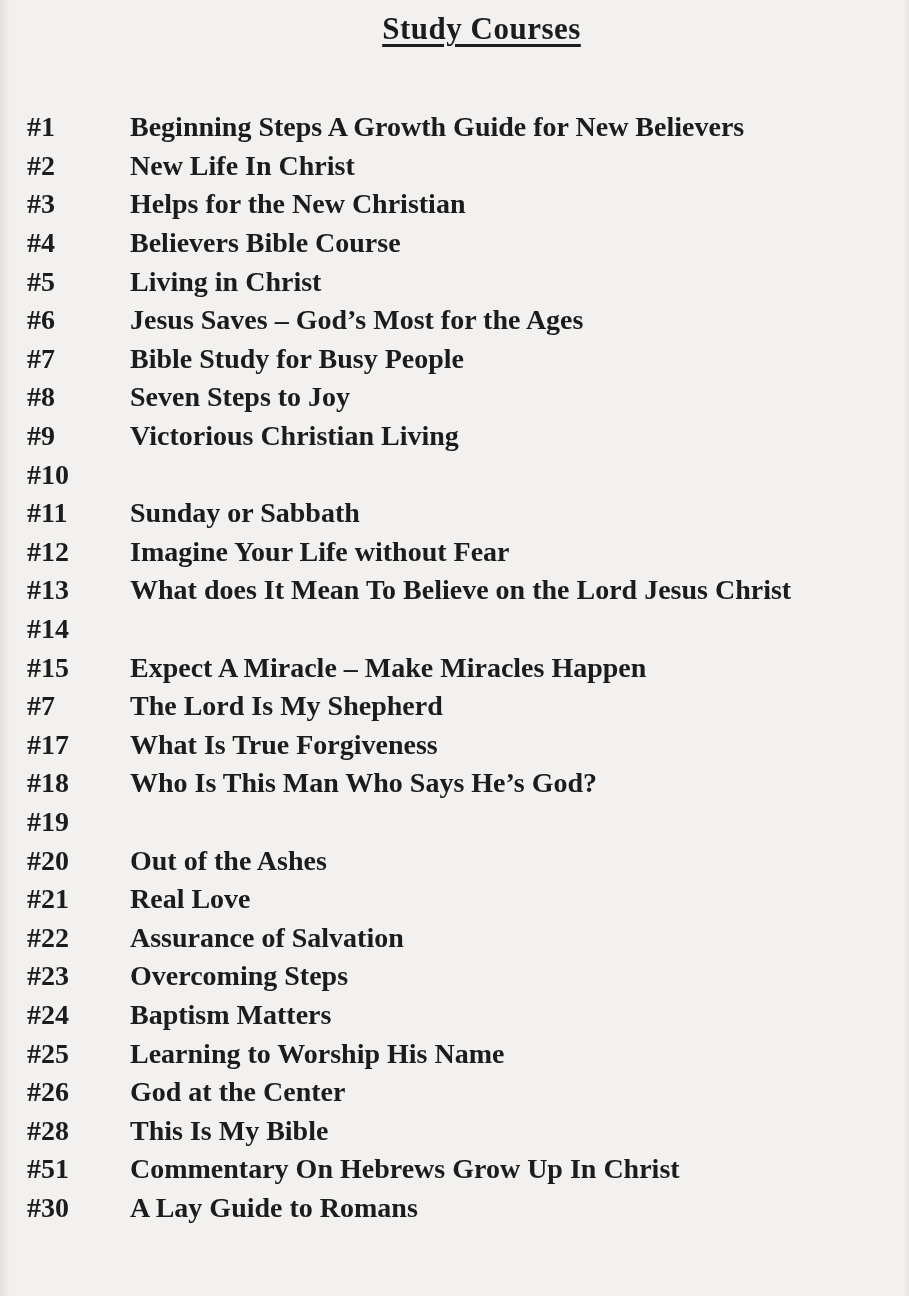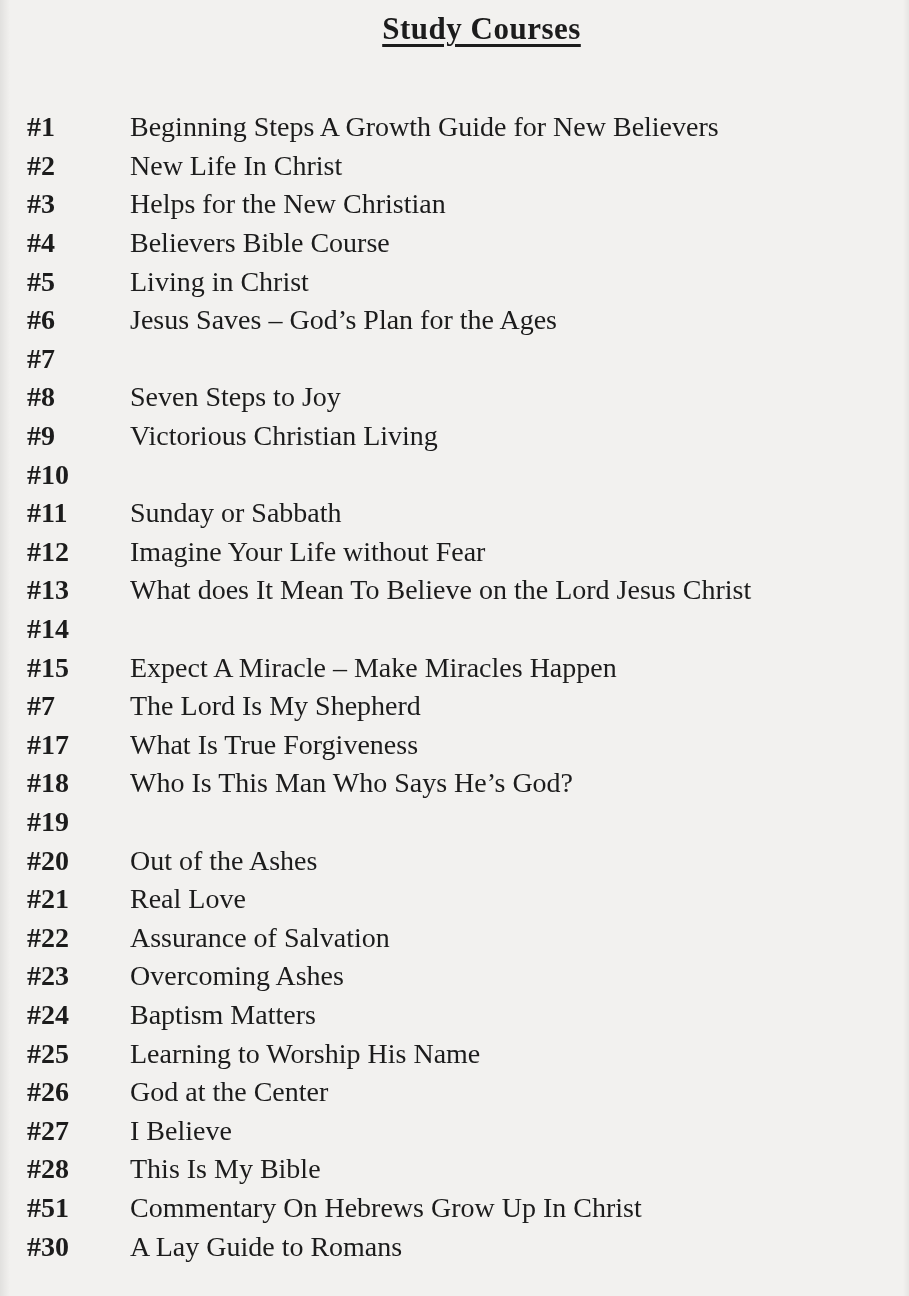--- a/index.html
+++ b/index.html
@@ -47,21 +47,21 @@
   }
   .course-number {
     flex: 0 0 103px;
     font-size: 28px;
     font-weight: bold;
     white-space: nowrap;
   }
   .course-title {
     flex: 1 1 auto;
     font-size: 28px;
-    font-weight: normal;
+    font-weight: bold;
     white-space: nowrap;
   }
 </style>
 </head>
 <body>
 
 <div class="page">
   <h1 class="page-title">Study Courses</h1>
 
   <div class="course-list" id="course-list">
@@ -85,25 +85,26 @@
     <span class="course-title">Believers Bible Course</span>
   </div>
 
   <div class="course-row">
     <span class="course-number">#5</span>
     <span class="course-title">Living in Christ</span>
   </div>
 
   <div class="course-row">
     <span class="course-number">#6</span>
-    <span class="course-title">Jesus Saves – God’s Plan for the Ages</span>
+    <span class="course-title">Jesus Saves – God’s Most for the Ages</span>
   </div>
 
   <div class="course-row">
     <span class="course-number">#7</span>
+    <span class="course-title">Bible Study for Busy People</span>
   </div>
 
   <div class="course-row">
     <span class="course-number">#8</span>
     <span class="course-title">Seven Steps to Joy</span>
   </div>
 
   <div class="course-row">
     <span class="course-number">#9</span>
     <span class="course-title">Victorious Christian Living</span>
@@ -166,42 +167,38 @@
     <span class="course-title">Real Love</span>
   </div>
 
   <div class="course-row">
     <span class="course-number">#22</span>
     <span class="course-title">Assurance of Salvation</span>
   </div>
 
   <div class="course-row">
     <span class="course-number">#23</span>
-    <span class="course-title">Overcoming Ashes</span>
+    <span class="course-title">Overcoming Steps</span>
   </div>
 
   <div class="course-row">
     <span class="course-number">#24</span>
     <span class="course-title">Baptism Matters</span>
   </div>
 
   <div class="course-row">
     <span class="course-number">#25</span>
     <span class="course-title">Learning to Worship His Name</span>
   </div>
 
   <div class="course-row">
     <span class="course-number">#26</span>
     <span class="course-title">God at the Center</span>
   </div>
 
-  <div class="course-row">
-    <span class="course-number">#27</span>
-    <span class="course-title">I Believe</span>
-  </div>
 
   <div class="course-row">
     <span class="course-number">#28</span>
     <span class="course-title">This Is My Bible</span>
   </div>
 
   <div class="course-row">
     <span class="course-number">#51</span>
     <span class="course-title">Commentary On Hebrews Grow Up In Christ</span>
   </div>

